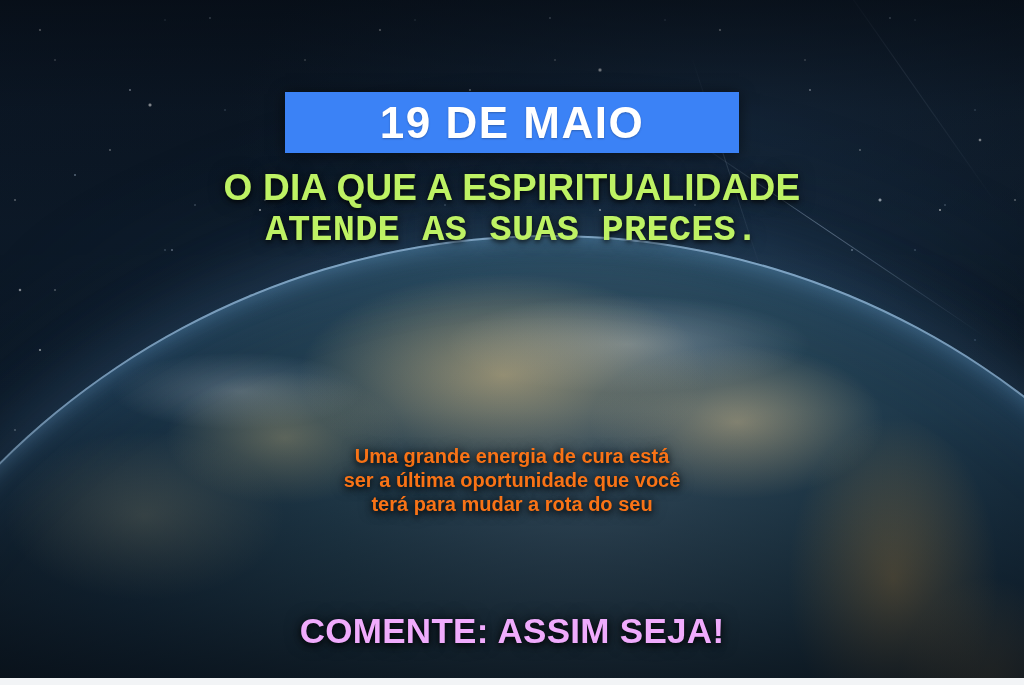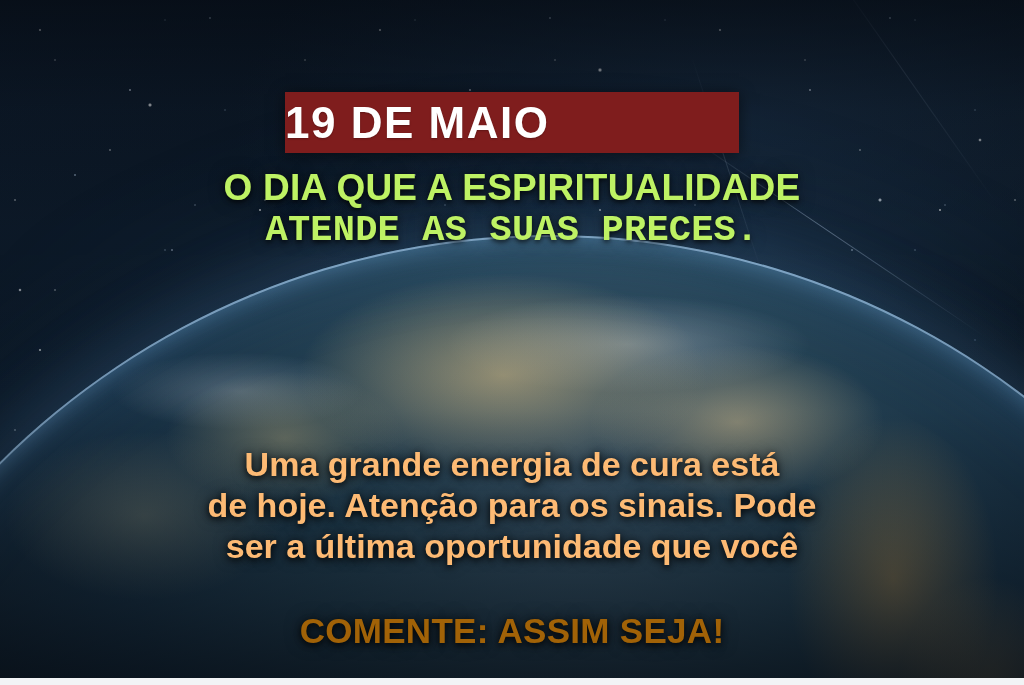--- a/index.html
+++ b/index.html
@@ -149,24 +149,24 @@
     text-align: center;
   }
 
   .date-banner {
     position: absolute;
     left: 50%;
     transform: translateX(-50%);
     top: 92px;
     width: 454px;
     height: 61px;
-    background: #7f1d1d;
+    background: #3b82f6;
     display: flex;
     align-items: center;
-    justify-content: flex-start;
+    justify-content: center;
     box-shadow: 0 2px 14px rgba(0,0,0,.55);
   }
   .date-banner-text {
     color: #ffffff;
     font-size: 44px;
     font-weight: 700;
     letter-spacing: 1.5px;
     line-height: 1;
     white-space: nowrap;
     text-shadow: 0 1px 2px rgba(0,0,0,.25);
@@ -185,35 +185,35 @@
     text-shadow: 0 2px 5px rgba(0,0,0,.75), 0 0 16px rgba(0,0,0,.5);
     padding: 0 36px;
   }
   .headline .l2 { display: block; font-family: Liberation Mono, monospace; }
 
   .body-copy {
     position: absolute;
     left: 0;
     right: 0;
     top: 444px;
-    color: #fdba74;
-    font-size: 34px;
+    color: #f97316;
+    font-size: 20px;
     font-weight: 700;
     line-height: 1.2;
     padding: 0 44px;
     text-shadow: 0 2px 6px rgba(0,0,0,.85), 0 0 14px rgba(0,0,0,.6);
   }
   .body-copy span { display: block; white-space: nowrap; }
 
   .cta {
     position: absolute;
     left: 0;
     right: 0;
     top: 613px;
-    color: #a16207;
+    color: #f0abfc;
     font-size: 35px;
     font-weight: 700;
     letter-spacing: .3px;
     line-height: 1;
     text-shadow: 0 2px 6px rgba(0,0,0,.85), 0 0 16px rgba(0,0,0,.6);
   }
 
   .bottom-strip {
     position: absolute;
     left: 0;
@@ -253,21 +253,21 @@
       <span class="date-banner-text">19 DE MAIO</span>
     </div>
 
     <div class="headline">
       <span class="l1">O DIA QUE A ESPIRITUALIDADE</span>
       <span class="l2">ATENDE AS SUAS PRECES.</span>
     </div>
 
     <div class="body-copy">
       <span>Uma grande energia de cura está</span>
-      <span>de hoje. Atenção para os sinais. Pode</span>
       <span>ser a última oportunidade que você</span>
+      <span>terá para mudar a rota do seu</span>
     </div>
 
     <div class="cta">COMENTE: ASSIM SEJA!</div>
   </div>
 
   <div class="bottom-strip"></div>
 </div>
 
 </body></html>

